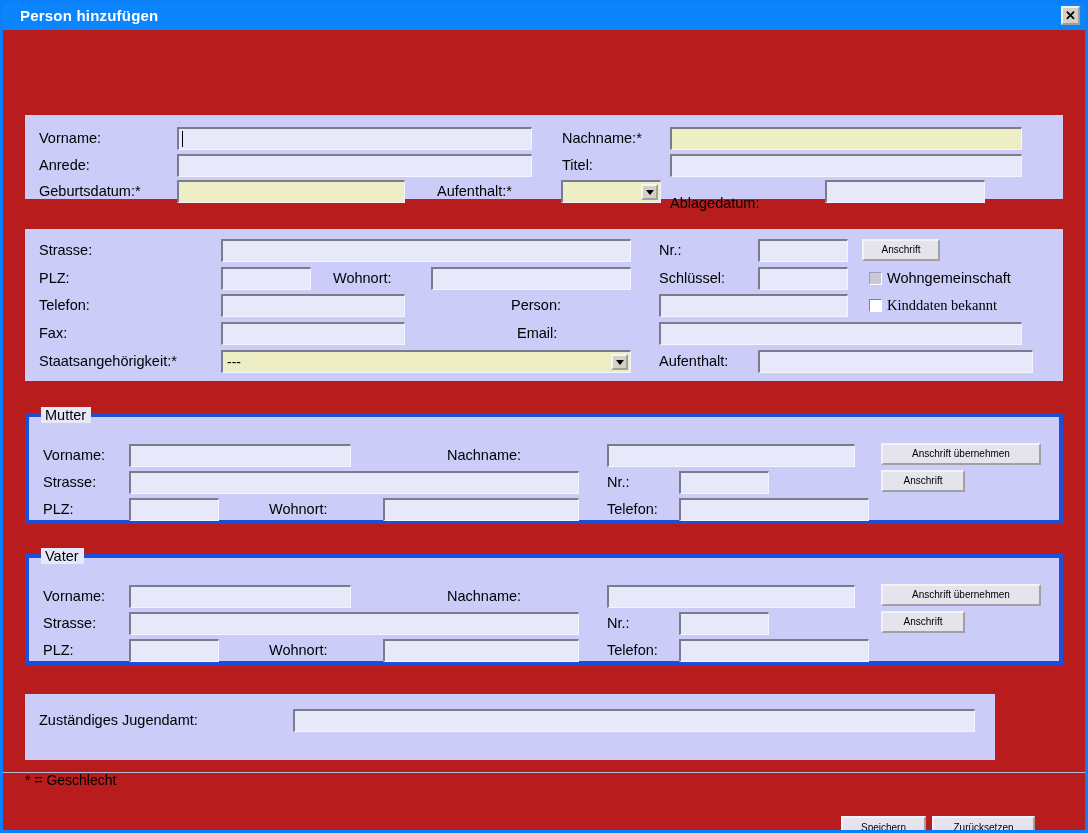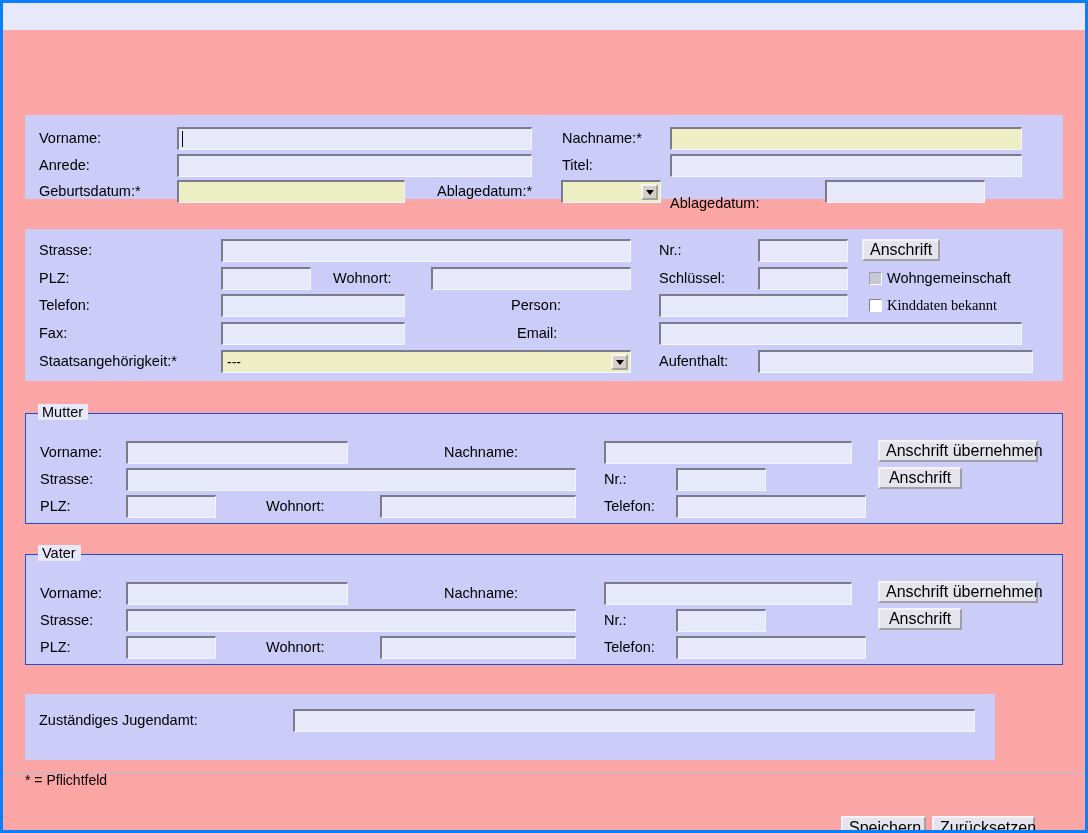--- a/index.html
+++ b/index.html
@@ -50,30 +50,30 @@
     line-height: 15px;
     text-align: center;
     cursor: pointer;
   }
 
   
   .page {
     position: absolute;
     left: 0; top: 27px;
     width: 1082px; height: 800px;
-    background: #fca5a5;
+    background: #b91c1c;
   }
 
   
   .panel {
     position: absolute;
     background: #ccccf8;
   }
   .panel.fieldset {
-    border: 1px solid #1d4ed8;
+    border: 4px solid #1d4ed8;
   }
   .legend {
     position: absolute;
     left: 12px; top: -10px;
     background: #e8e8fb;
     padding: 0 5px 0 4px;
     font-size: 14.5px;
     color: #000;
     white-space: nowrap;
   }
@@ -142,21 +142,21 @@
     border-right: 4px solid transparent;
     border-top: 5px solid #000;
   }
 
   
   .btn {
     position: absolute;
     background: #e5e4ec;
     border: 2px outset #f3f2f8;
     font-family: "Liberation Sans", sans-serif;
-    font-size: 16px;
+    font-size: 10px;
     color: #000;
     text-align: center;
     white-space: nowrap;
     cursor: pointer;
     padding: 0 6px;
   }
 
   
   .cbrow { position: absolute; display: flex; align-items: center; }
   .cb {
@@ -186,20 +186,24 @@
     position: absolute;
     height: 1px;
     background: #b9b9d8;
   }
 </style>
 </head>
 <body>
 
 <div class="window">
 
+  <div class="titlebar">
+    <div class="titlebar-text">Person hinzufügen</div>
+    <div class="close-btn">✕</div>
+  </div>
 
   <div class="page">
 
     <div class="panel" style="left:22px; top:85px; width:1038px; height:84px;">
 
       <div class="lbl" style="left:14px; top:15px;">Vorname:</div>
       <input class="inp" style="left: 152px; top: 12px; width: 355px; height: 23px;" value="">
       <div class="caret" style="left:157px; top:16px; height:16px;"></div>
 
       <div class="lbl" style="left:537px; top:15px;">Nachname:*</div>
@@ -207,21 +211,21 @@
 
       <div class="lbl" style="left:14px; top:42px;">Anrede:</div>
       <input class="inp" style="left: 152px; top: 39px; width: 355px; height: 23px;" value="">
 
       <div class="lbl" style="left:537px; top:42px;">Titel:</div>
       <input class="inp" style="left: 645px; top: 39px; width: 352px; height: 23px;" value="">
 
       <div class="lbl" style="left:14px; top:68px;">Geburtsdatum:*</div>
       <input class="inp req" style="left: 152px; top: 65px; width: 228px; height: 23px;" value="">
 
-      <div class="lbl" style="left:412px; top:68px;">Ablagedatum:*</div>
+      <div class="lbl" style="left:412px; top:68px;">Aufenthalt:*</div>
       <div class="sel" style="left:536px; top:65px; width:100px; height:23px;">
         <span class="sel-val"></span>
         <span class="sel-arrow"></span>
       </div>
 
       <div class="lbl" style="left:645px; top:80px;">Ablagedatum:</div>
       <input class="inp" style="left: 800px; top: 65px; width: 160px; height: 23px;" value="">
     </div>
 
     <div class="panel" style="left:22px; top:199px; width:1038px; height:152px;">
@@ -327,18 +331,18 @@
       <div class="lbl" style="left:578px; top:84px;">Telefon:</div>
       <input class="inp" style="left: 650px; top: 81px; width: 190px; height: 23px;" value="">
     </div>
 
     <div class="panel" style="left:22px; top:664px; width:970px; height:66px;">
       <div class="lbl" style="left:14px; top:18px;">Zuständiges Jugendamt:</div>
       <input class="inp" style="left: 268px; top: 15px; width: 682px; height: 23px;" value="">
     </div>
 
     <div class="hr" style="left:0px; top:742px; width:1082px;"></div>
-    <div class="footnote" style="left:22px; top:742px;">* = Pflichtfeld</div>
+    <div class="footnote" style="left:22px; top:742px;">* = Geschlecht</div>
     <div class="btn" style="left:838px; top:786px; width:85px; height:23px; line-height:19px;">Speichern</div>
     <div class="btn" style="left:929px; top:786px; width:103px; height:23px; line-height:19px;">Zurücksetzen</div>
 
   </div>
 </div>
 
 </body></html>

